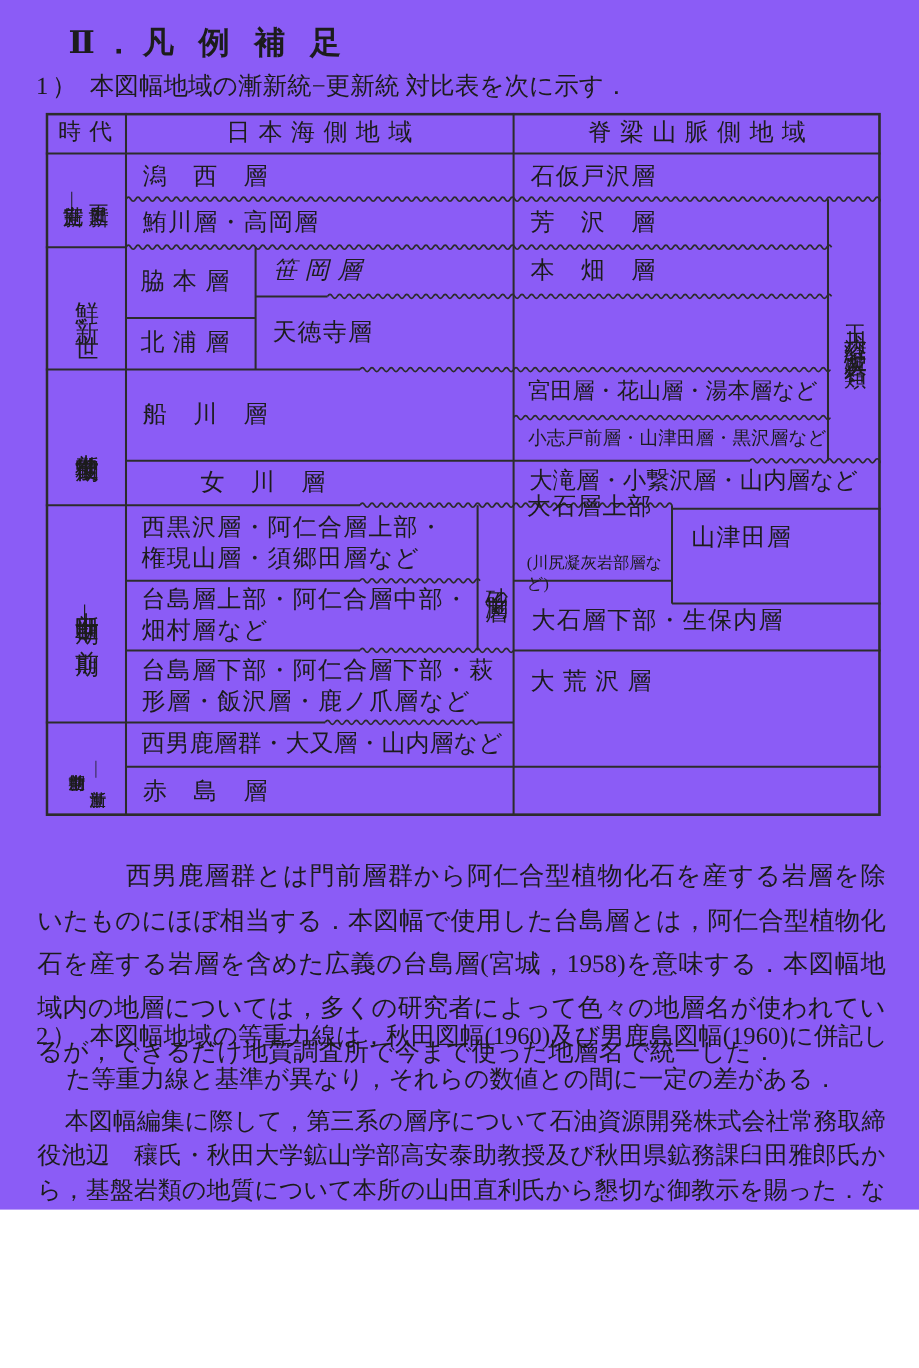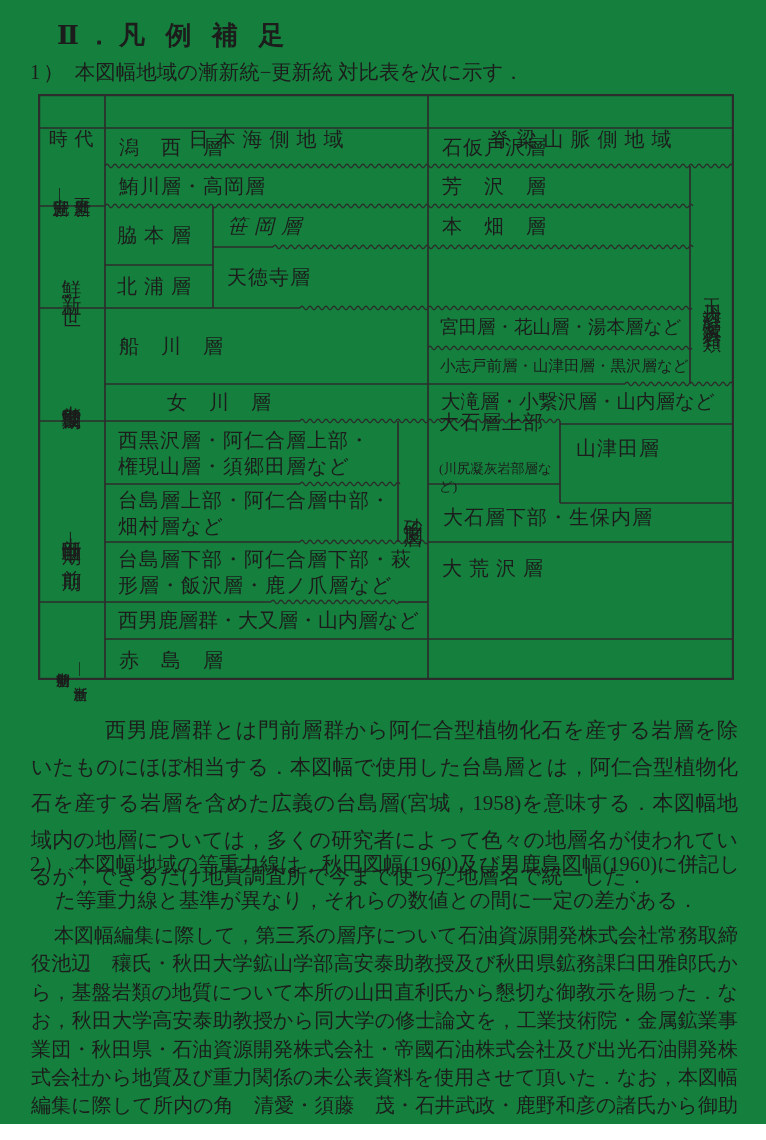--- a/index.html
+++ b/index.html
@@ -1,19 +1,19 @@
 <!DOCTYPE html>
 <html><head>
 <meta charset="utf-8">
 <style>
   html,body{margin:0;padding:0;}
   #page{
     position:relative;
-    width:766px;height:1124px;
-    background:#15803d;
+    width:766px;height:1008px;
+    background:#8b5cf6;
     font-family:"Liberation Serif","DejaVu Serif",serif;
     color:#1c1c1c;
     overflow:hidden;
   }
   .doc-title{
     position:absolute;left:57px;top:18px;
     font-size:26px;font-weight:bold;letter-spacing:7px;
   }
   .numbered{position:absolute;font-size:20.5px;line-height:36px;}
   #item1{left:30px;top:54px;width:710px;}
@@ -33,21 +33,21 @@
   #grid{position:absolute;left:0;top:0;}
   #grid line,#grid path,#grid rect{stroke:#2c2c2c;fill:none;}
   #grid rect{stroke-width:2.4;}
   #grid line{stroke-width:1.7;}
   #grid path{stroke-width:1.4;}
   .cell{
     position:absolute;display:flex;align-items:center;
     font-size:20px;letter-spacing:1px;line-height:1.25;
     white-space:pre-line;box-sizing:border-box;
   }
-  .cell.center{justify-content:center;margin-top:28px;}
+  .cell.center{justify-content:center;}
   .cell.top{align-items:flex-start;}
   .v{writing-mode:vertical-rl;text-orientation:mixed;justify-content:center;}
   .vlr{writing-mode:vertical-lr;text-orientation:mixed;justify-content:center;}
   .note{font-size:13.5px;letter-spacing:0;line-height:1.3;}
 </style>
 </head>
 <body>
 
 <div id="page">
 

